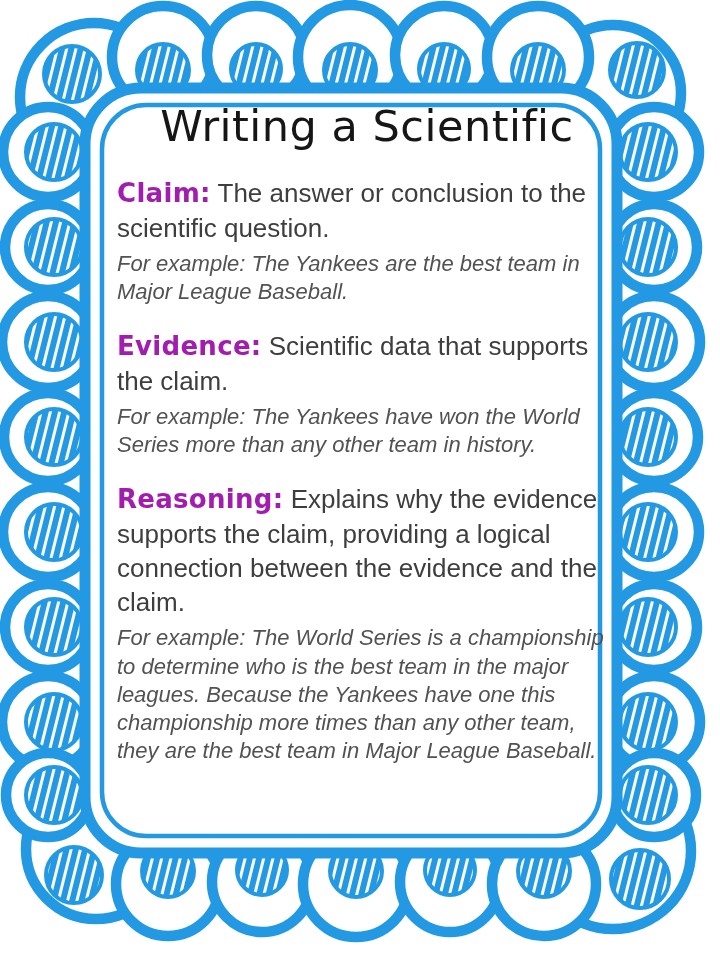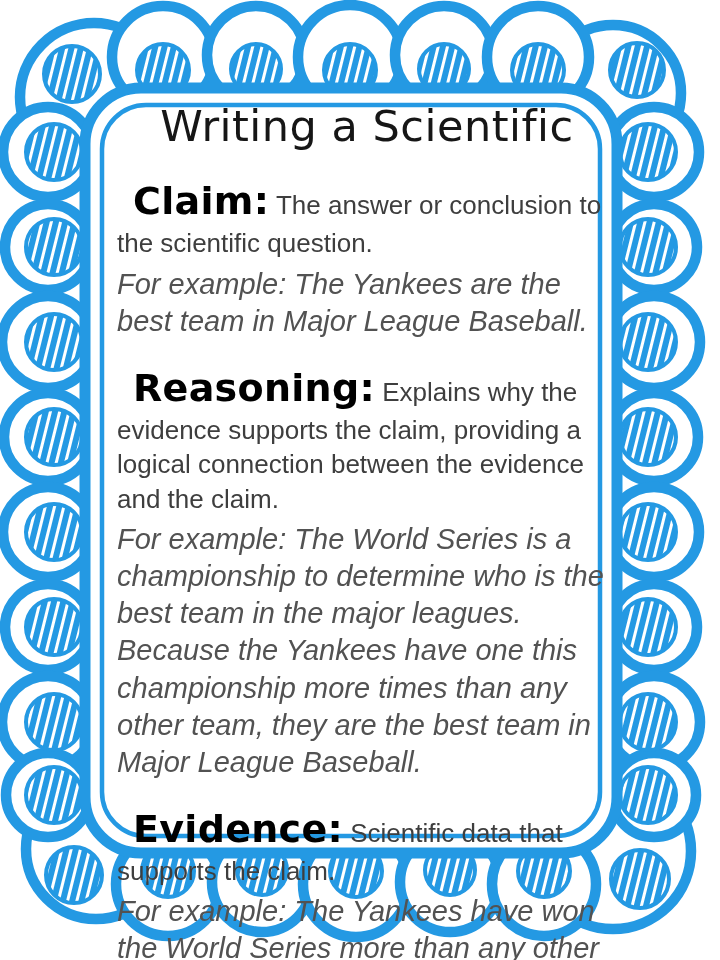--- a/index.html
+++ b/index.html
@@ -42,29 +42,28 @@
   .title .tline { display: block; }
   .section { margin-top: 23px; }
   .def {
     margin: 0;
     font-size: 26px;
     line-height: 1.32;
     color: #3e3e3e;
   }
   .term {
     font-family: "DejaVu Sans", sans-serif;
-    font-size: 38px;
+    font-size: 26px;
     font-weight: bold;
-    color: #000000;
+    color: #a21caf;
     letter-spacing: 0.3px;
-    margin-left: 16px;
   }
   .example {
     margin: 5px 0 0 0;
-    font-size: 29px;
+    font-size: 22px;
     line-height: 1.28;
     font-style: italic;
     color: #525252;
   }
 </style>
 </head>
 <body>
 
 <div class="stage">
 
@@ -146,23 +145,23 @@
     <h1 class="title">
       <span class="tline">Writing a Scientific</span>
     </h1>
 
     <section class="section">
       <p class="def"><span class="term">Claim:</span> <span>The answer or conclusion to the scientific question.</span></p>
       <p class="example">For example: The Yankees are the best team in Major League Baseball.</p>
     </section>
 
     <section class="section">
-      <p class="def"><span class="term">Reasoning:</span> <span>Explains why the evidence supports the claim, providing a logical connection between the evidence and the claim.</span></p>
-      <p class="example">For example: The World Series is a championship to determine who is the best team in the major leagues. Because the Yankees have one this championship more times than any other team, they are the best team in Major League Baseball.</p>
+      <p class="def"><span class="term">Evidence:</span> <span>Scientific data that supports the claim.</span></p>
+      <p class="example">For example: The Yankees have won the World Series more than any other team in history.</p>
     </section>
 
     <section class="section">
-      <p class="def"><span class="term">Evidence:</span> <span>Scientific data that supports the claim.</span></p>
-      <p class="example">For example: The Yankees have won the World Series more than any other team in history.</p>
+      <p class="def"><span class="term">Reasoning:</span> <span>Explains why the evidence supports the claim, providing a logical connection between the evidence and the claim.</span></p>
+      <p class="example">For example: The World Series is a championship to determine who is the best team in the major leagues. Because the Yankees have one this championship more times than any other team, they are the best team in Major League Baseball.</p>
     </section>
 
   </div>
 </div>
 
 </body></html>

